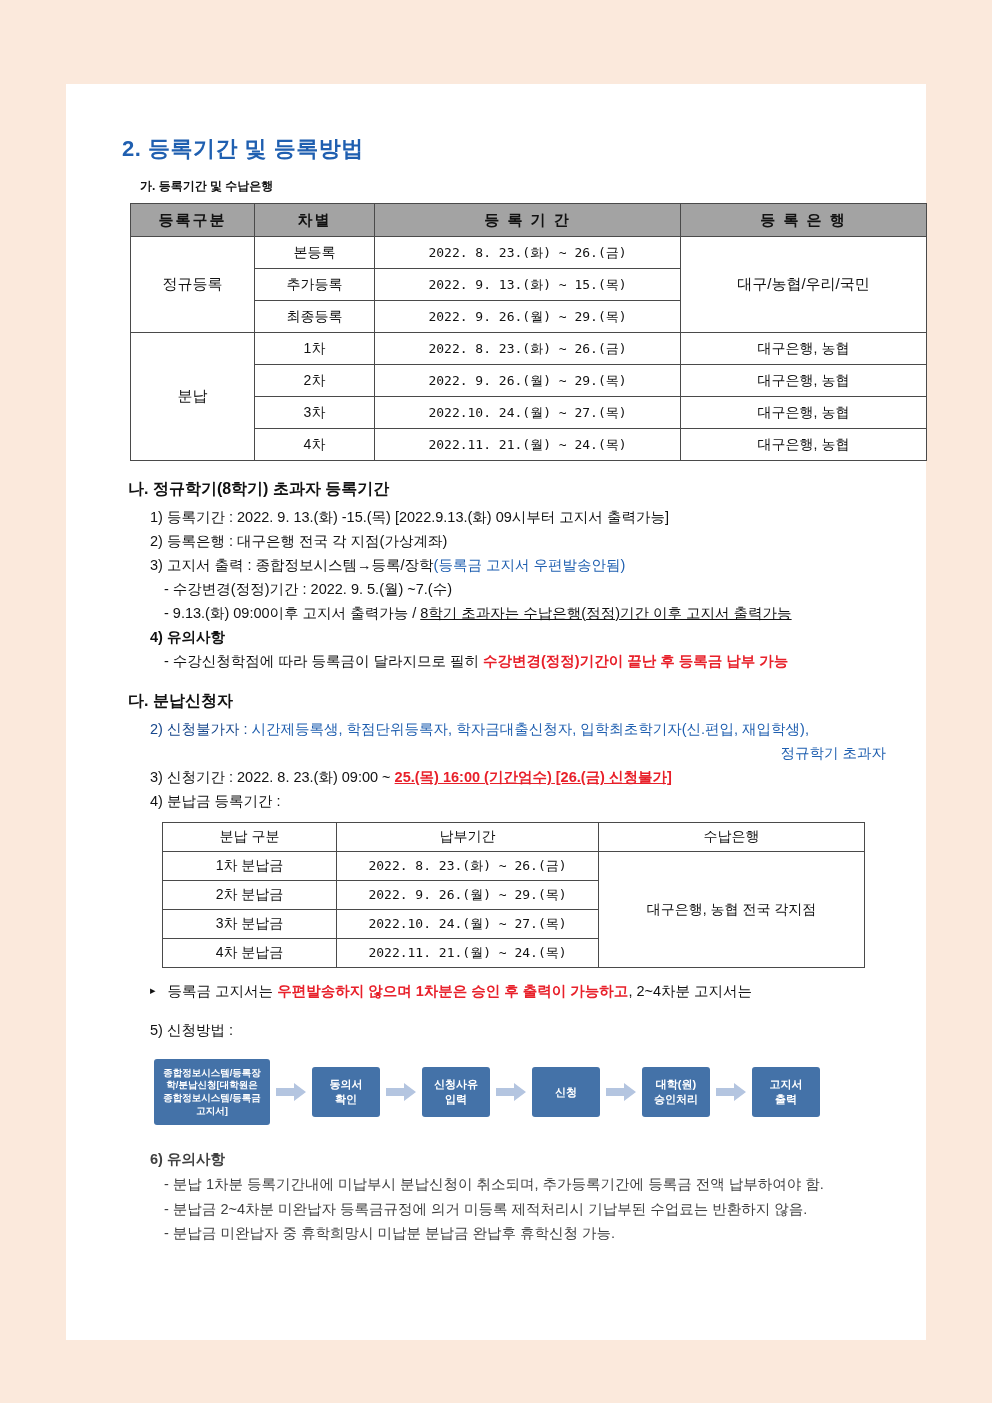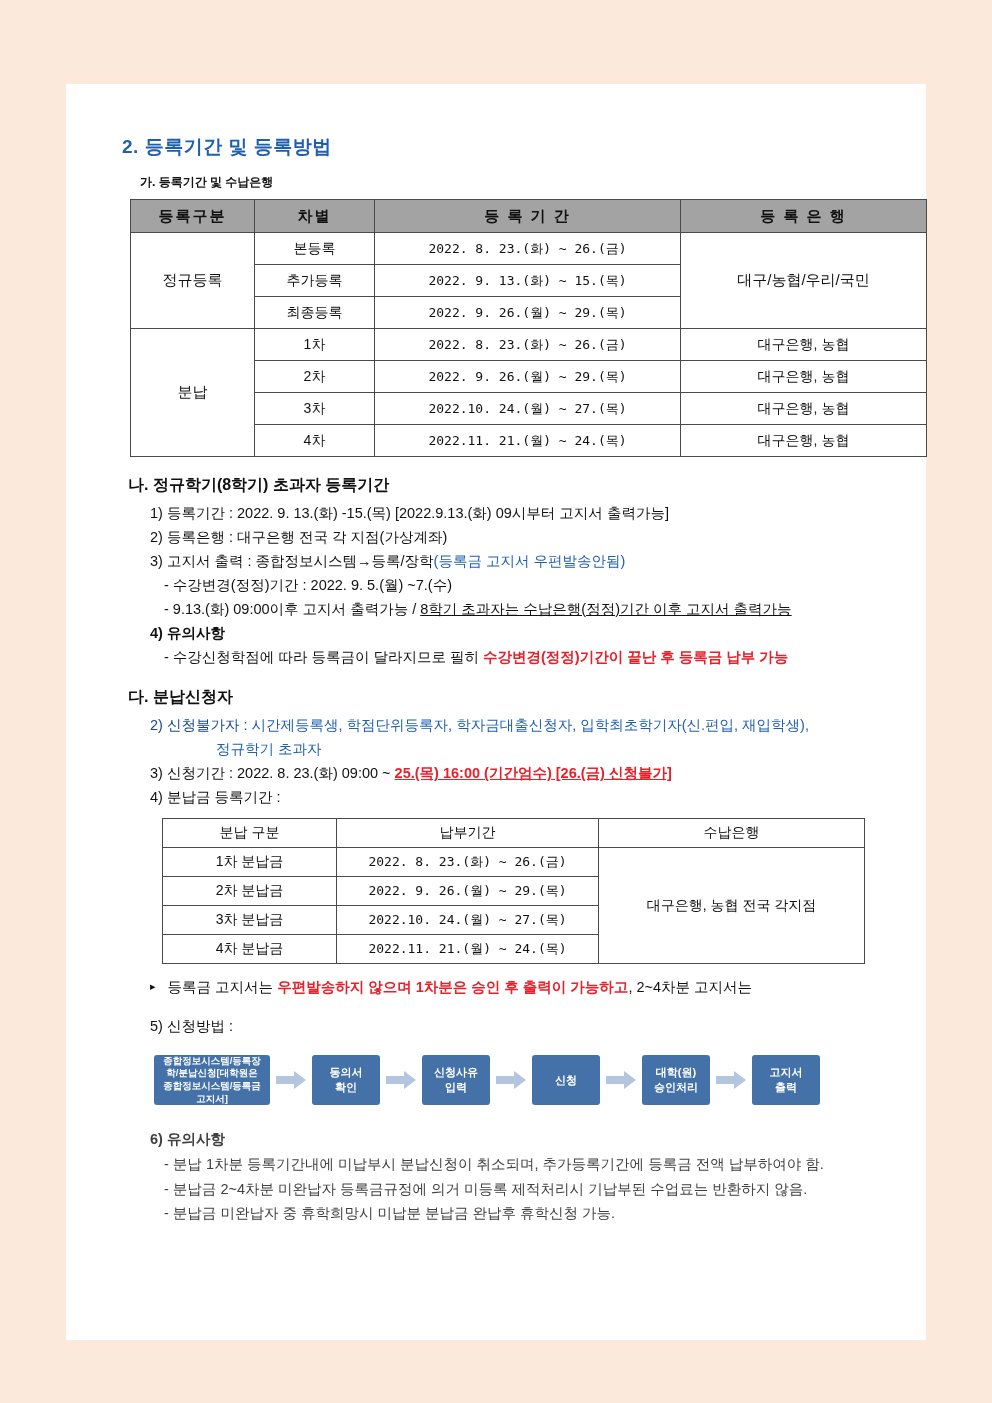--- a/index.html
+++ b/index.html
@@ -18,21 +18,21 @@
     left: 66px;
     top: 84px;
     width: 860px;
     height: 1256px;
     background: #ffffff;
     box-sizing: border-box;
     padding: 50px 40px 0 40px;
   }
   .sec-title {
     color: #1f5fb0;
-    font-size: 19px;
+    font-size: 22px;
     font-weight: bold;
     margin: 0 0 14px 16px;
     letter-spacing: 0.5px;
   }
   .sub-title {
     font-size: 12px;
     font-weight: bold;
     color: #111;
     margin: 0 0 8px 34px;
   }
@@ -77,21 +77,21 @@
   .lst {
     margin: 0 0 0 44px;
     font-size: 14.5px;
     color: #111;
     line-height: 1.65;
   }
   .lst .ind1 { margin-left: 14px; }
   .bold { font-weight: bold; }
   .u { text-decoration: underline; }
   .red { color: #e8202a; font-weight: bold; }
-  .blue { color: #1f5fb0; }
+  .blue { color: #1f5fb0; text-align: right; }
   .darkblue { color: #17478c; }
   
   .tbl2 {
     margin-left: 56px;
     width: 702px;
     table-layout: fixed;
   }
   .tbl2 th, .tbl2 td {
     border: 1px solid #4a4a4a;
     text-align: center;
@@ -118,21 +118,21 @@
     font-weight: bold;
     text-align: center;
     border-radius: 3px;
     display: flex;
     align-items: center;
     justify-content: center;
     padding: 4px 3px;
     line-height: 1.35;
     box-sizing: border-box;
   }
-  .fbox.wide { width: 116px; height: 50px; font-size: 9.5px; }
+  .fbox.wide { width: 116px; height: 66px; font-size: 9.5px; }
   .fbox.nrm  { width: 68px;  height: 50px; font-size: 11px; }
   .arrow {
     width: 30px;
     height: 18px;
     margin: 0 6px;
     position: relative;
     flex: none;
   }
   .arrow svg { display: block; }
   .bullet-tri {

